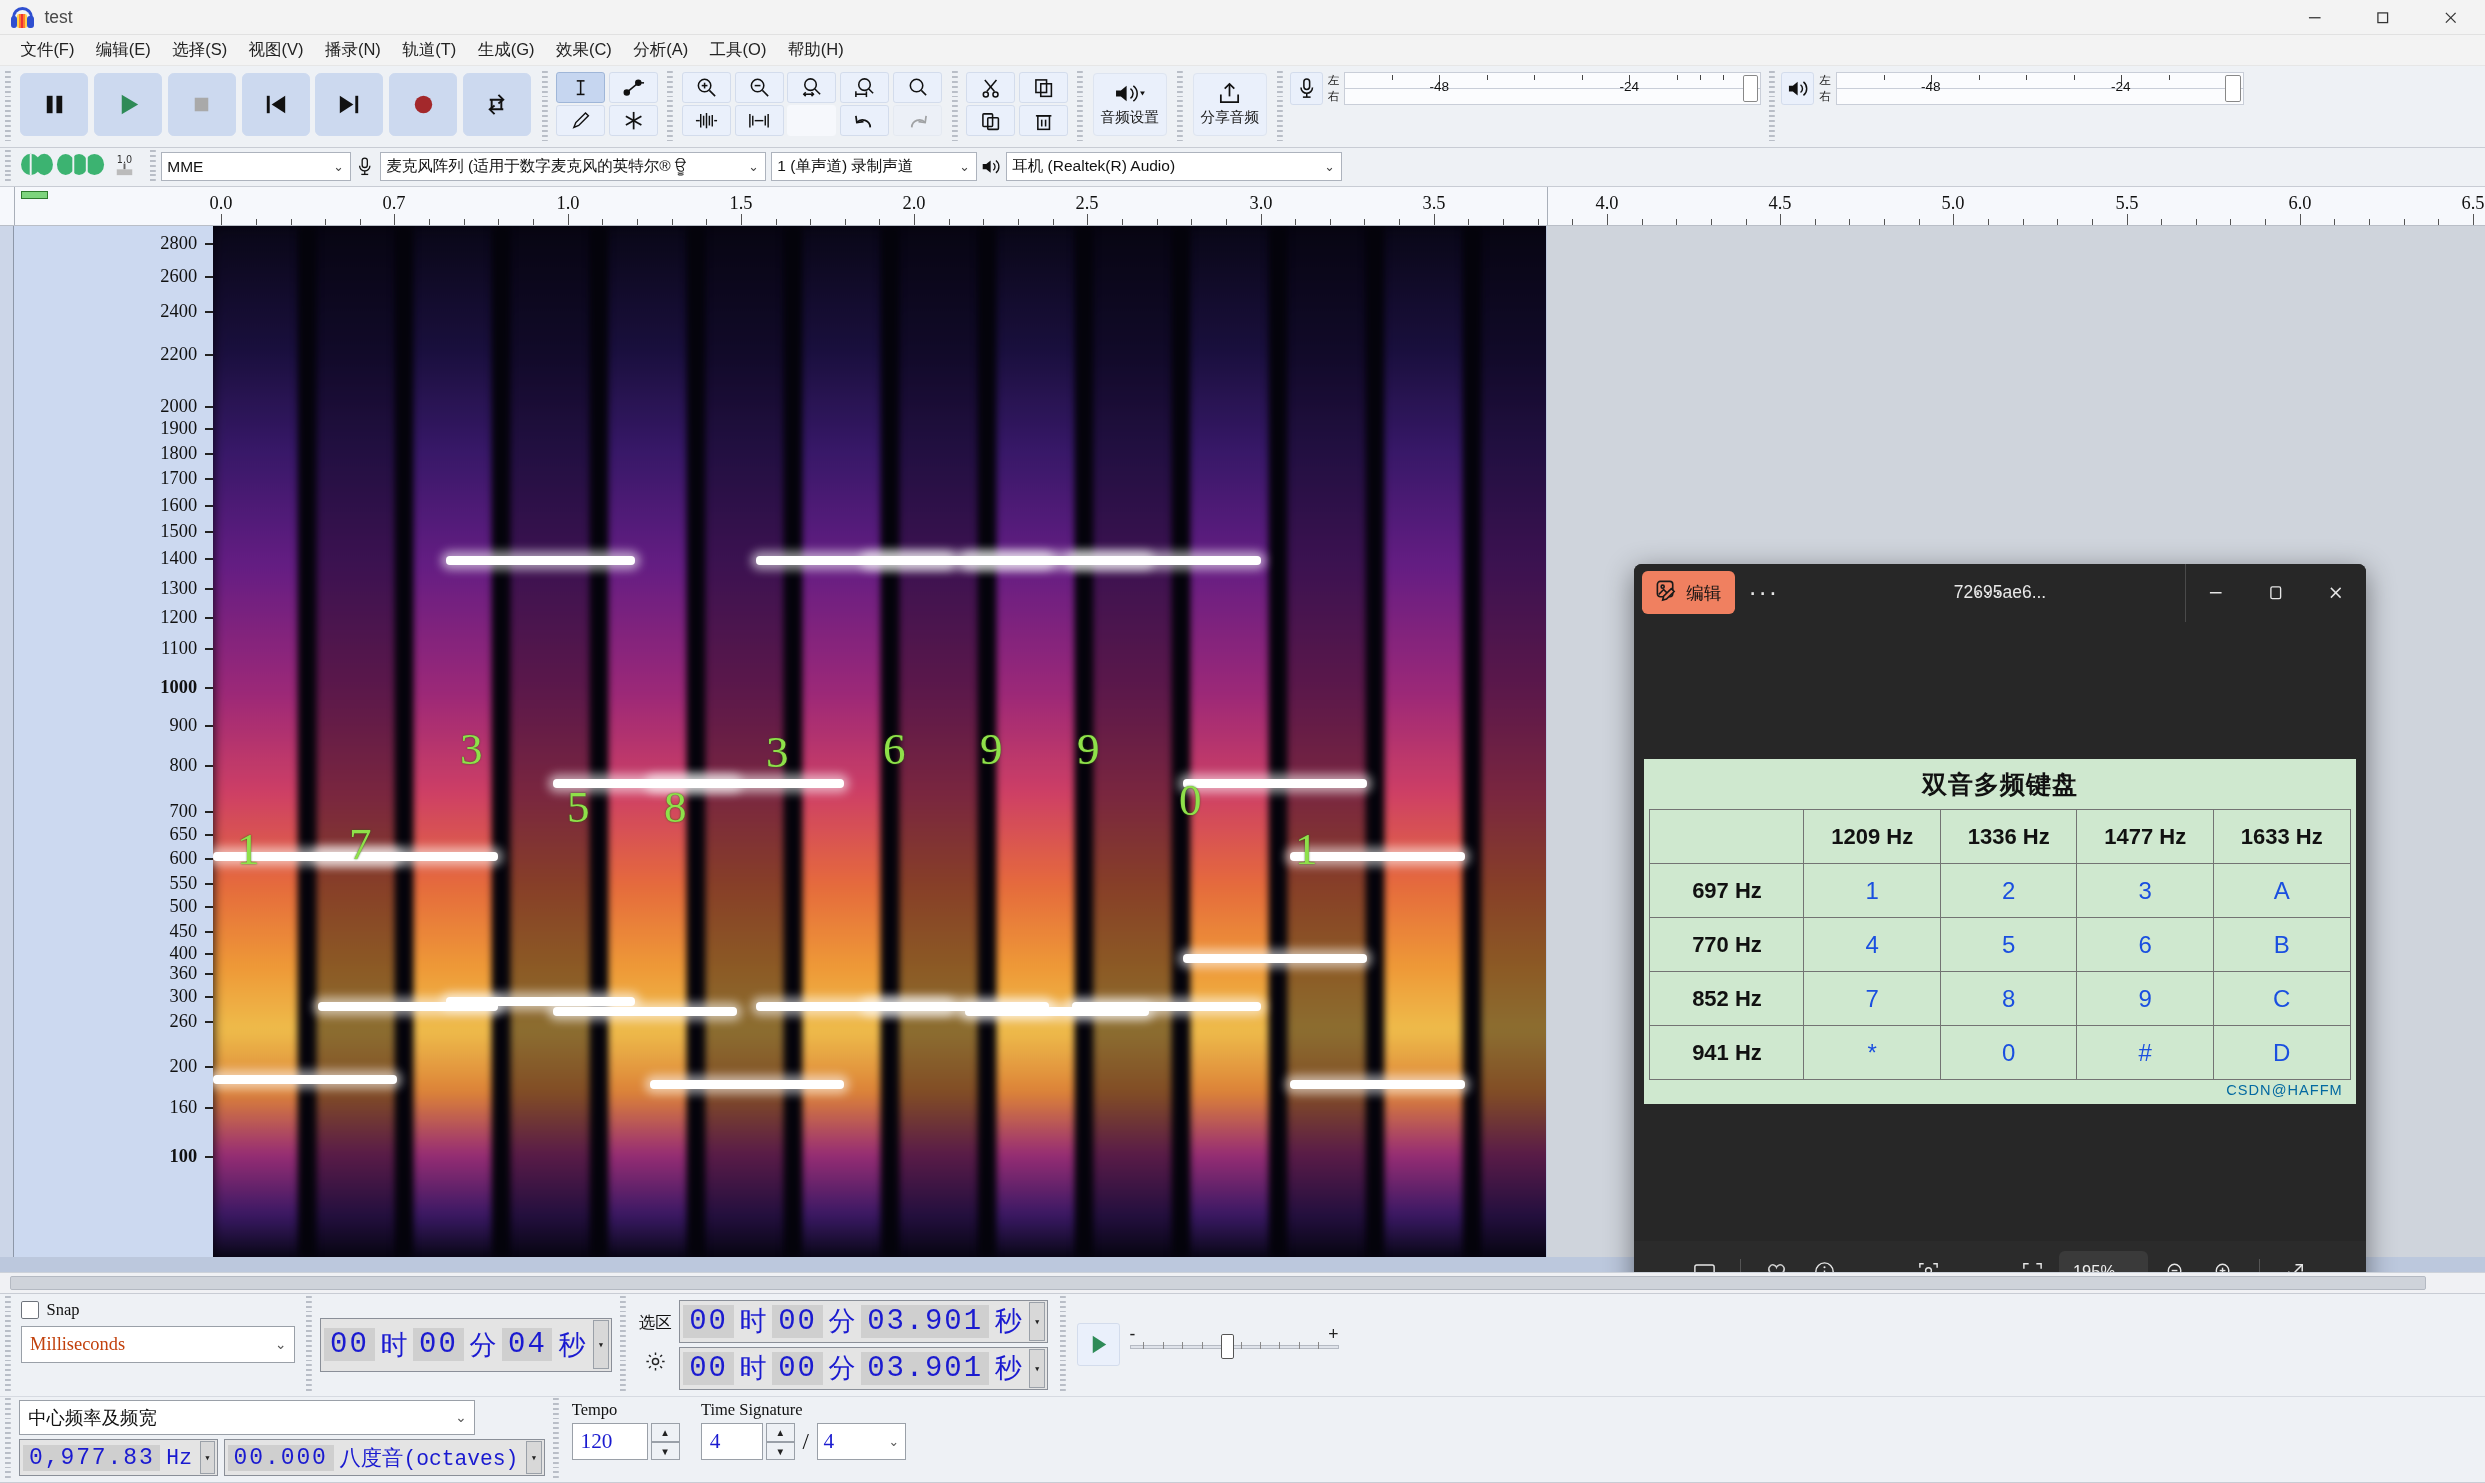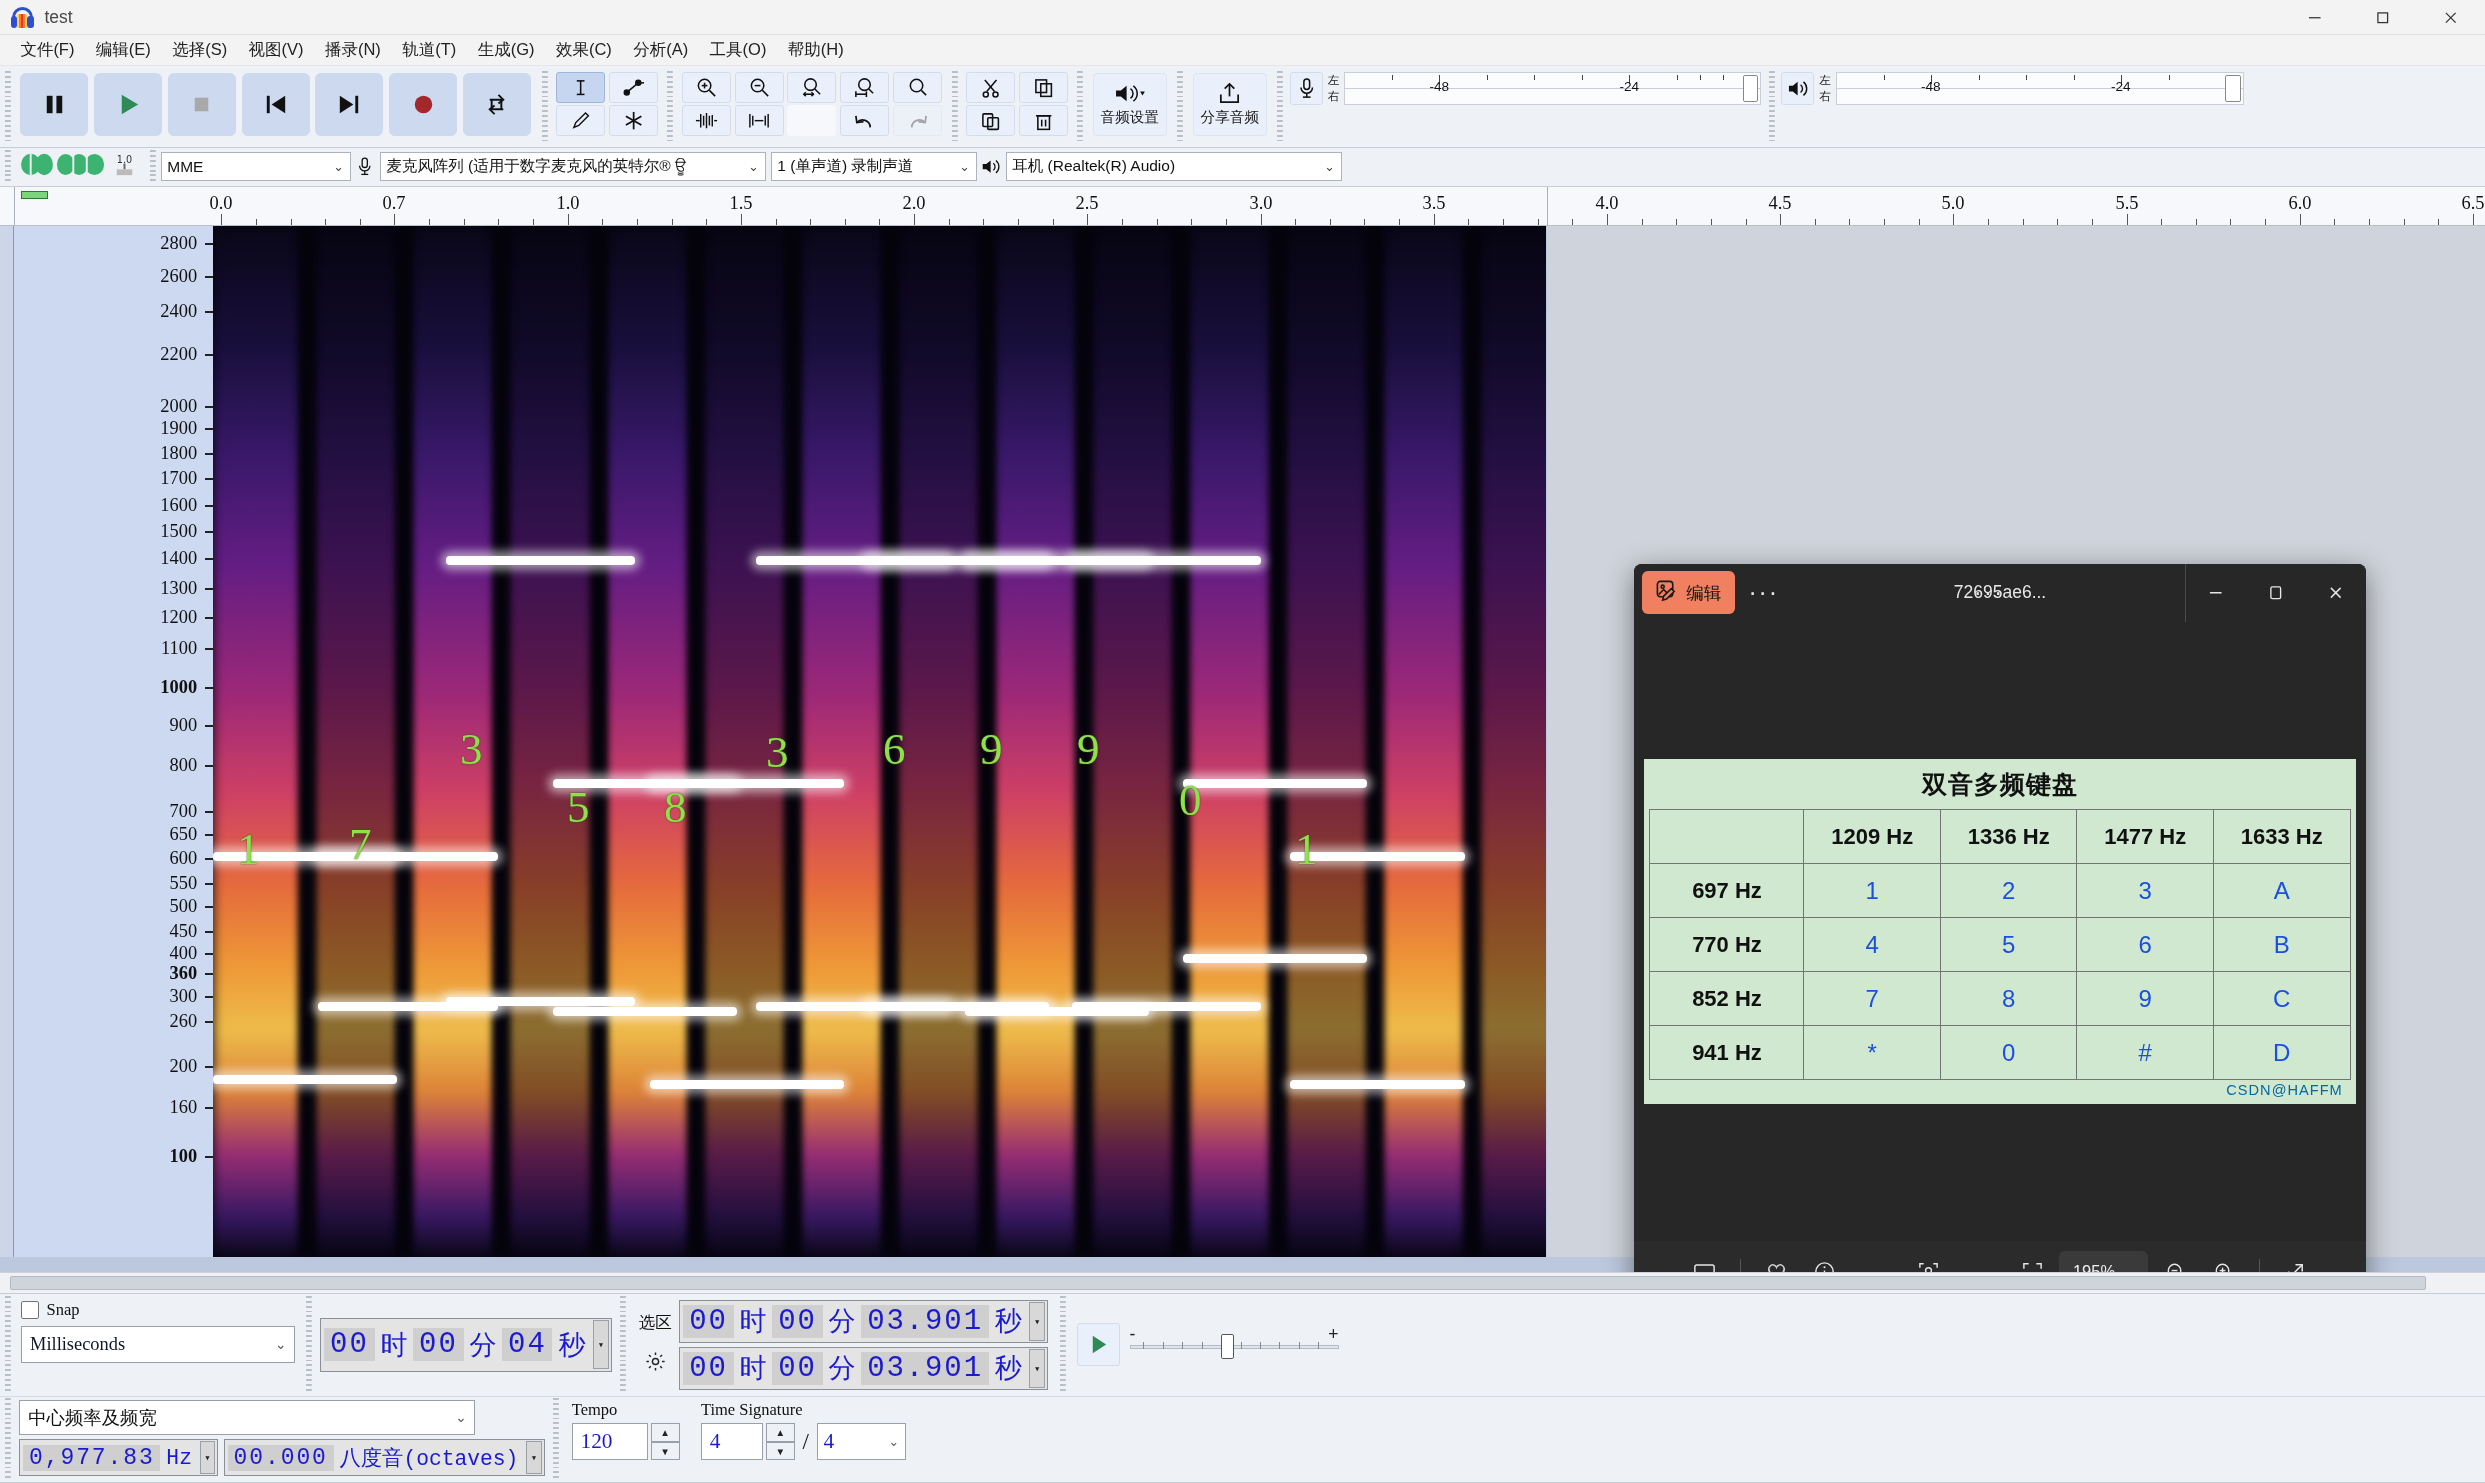--- a/index.html
+++ b/index.html
@@ -687,21 +687,21 @@
           <div class="flbl" style="top: 632px;">600</div>
           <div class="ftick" style="top: 632px;"></div>
           <div class="flbl" style="top: 657px;">550</div>
           <div class="ftick" style="top: 657px;"></div>
           <div class="flbl" style="top: 680px;">500</div>
           <div class="ftick" style="top: 680px;"></div>
           <div class="flbl" style="top: 705px;">450</div>
           <div class="ftick" style="top: 705px;"></div>
           <div class="flbl" style="top: 727px;">400</div>
           <div class="ftick" style="top: 727px;"></div>
-          <div class="flbl" style="top: 747px; font-weight: bold;">360</div>
+          <div class="flbl" style="top: 747px;">360</div>
           <div class="ftick" style="top: 747px;"></div>
           <div class="flbl" style="top: 770px;">300</div>
           <div class="ftick" style="top: 770px;"></div>
           <div class="flbl" style="top: 795px;">260</div>
           <div class="ftick" style="top: 795px;"></div>
           <div class="flbl" style="top: 840px;">200</div>
           <div class="ftick" style="top: 840px;"></div>
           <div class="flbl" style="top: 881px;">160</div>
           <div class="ftick" style="top: 881px;"></div>
           <div class="flbl bold" style="top: 930px;">100</div>
@@ -943,21 +943,21 @@
 
   <div class="bottombars">
     <div class="bbrow">
       <div class="bgrip"></div>
       <div class="snapbox">
         <div class="snaprow">
           <span class="cbx"></span>
           <span>Snap</span>
         </div>
         <div class="widesel" style="width:274px;height:37px">
-          <span style="color:#0f172a">Milliseconds</span>
+          <span style="color:#c2410c">Milliseconds</span>
             <span class="chev">⌄</span>
         </div>
       </div>
 
       <div class="bgrip"></div>
       <div style="display:flex;align-items:center;padding:5.8px 3.9px;">
         <div class="digibox" style="height:54px">
           <span class="d">00</span>
           <span class="u">时</span>
           <span class="d">00</span>

